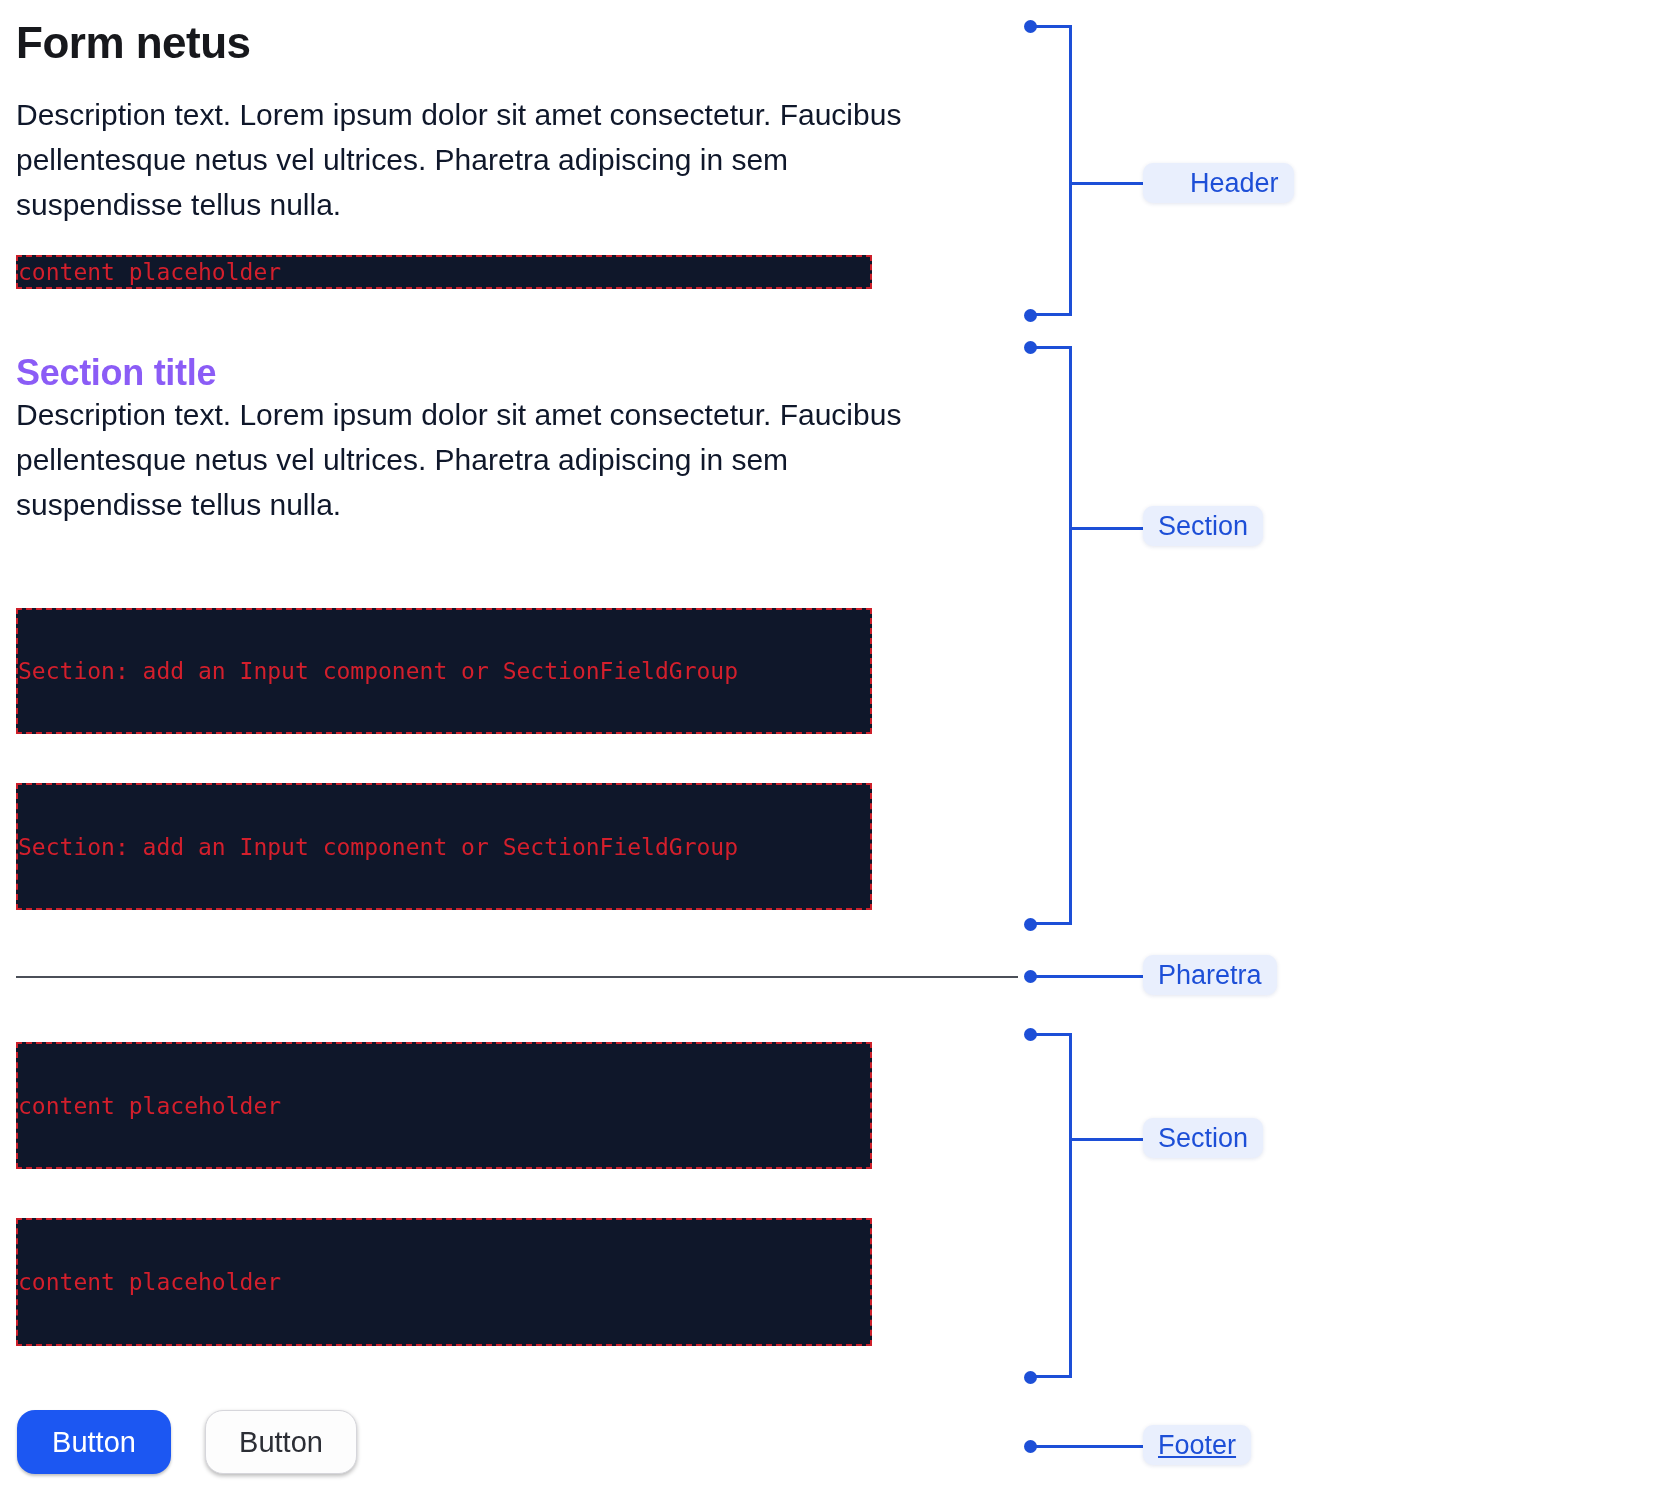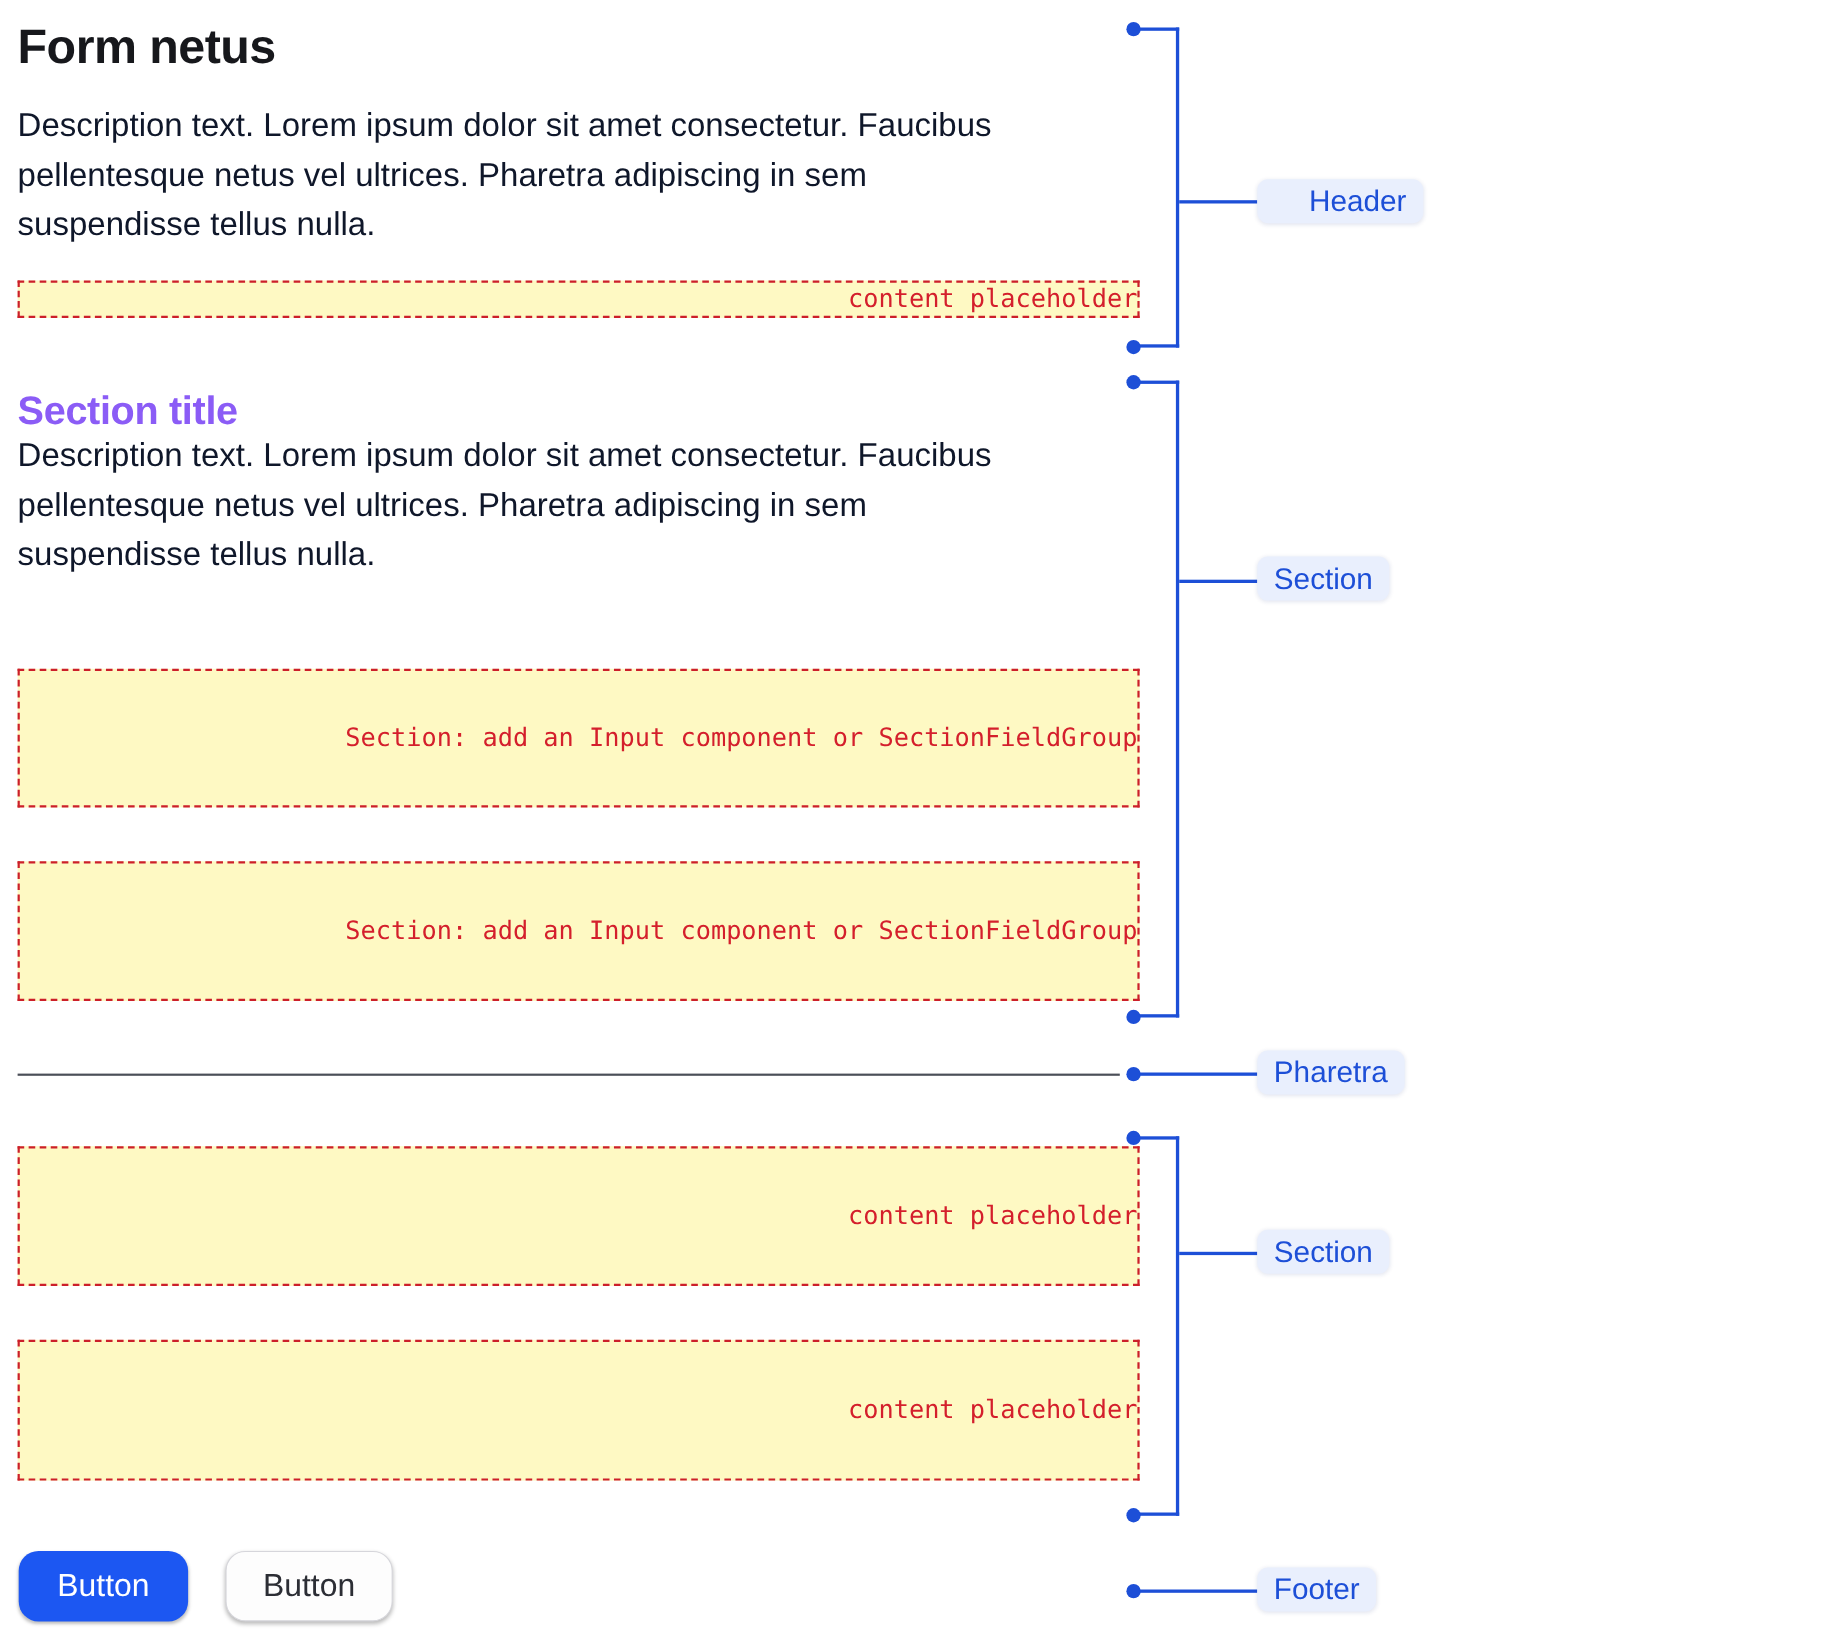--- a/index.html
+++ b/index.html
@@ -9,23 +9,23 @@
   
   .form-title{position:absolute;left:16px;top:18px;margin:0;font-size:44px;font-weight:700;
     letter-spacing:-0.5px;color:#17181c;}
   .desc{position:absolute;left:16px;width:905px;margin:0;font-size:30px;line-height:45px;
     color:#0f172a;}
   .desc-header{top:92px;}
   .section-title{position:absolute;left:16px;top:352px;margin:0;font-size:36px;font-weight:700;
     letter-spacing:-0.3px;color:#8b5cf6;}
   .desc-section{top:392px;}
 
-  .ph{position:absolute;left:16px;width:1020px;box-sizing:border-box;
-    background:#fef9c3;border:2px dashed #cc1f2a;
-    display:flex;align-items:center;justify-content:flex-end;
+  .ph{position:absolute;left:16px;width:856px;box-sizing:border-box;
+    background:#0f172a;border:2px dashed #cc1f2a;
+    display:flex;align-items:center;justify-content:flex-start;
     font-family:"DejaVu Sans Mono",monospace;font-size:23px;color:#d41f2c;}
   .ph-thin{top:255px;height:34px;}
   .ph-sec1{top:608px;height:126px;}
   .ph-sec2{top:783px;height:127px;}
   .ph-con1{top:1042px;height:127px;}
   .ph-con2{top:1218px;height:128px;}
 
   .separator{position:absolute;left:16px;top:976px;width:1002px;height:0;
     border-top:2px solid #4b4f58;}
 
@@ -109,15 +109,15 @@
   <div class="a-dot" style="left:1024px;top:1028px;"></div>
   <div class="a-line" style="left:1030px;top:1033px;width:42px;height:3px;"></div>
   <div class="a-line" style="left:1069px;top:1033px;width:3px;height:345px;"></div>
   <div class="a-line" style="left:1030px;top:1375px;width:42px;height:3px;"></div>
   <div class="a-dot" style="left:1024px;top:1371px;"></div>
   <div class="a-line" style="left:1072px;top:1138px;width:71px;height:3px;"></div>
   <div class="a-pill" style="left:1143px;top:1118px;">Section</div>
 
   <div class="a-dot" style="left:1024px;top:1440px;"></div>
   <div class="a-line" style="left:1036px;top:1445px;width:107px;height:3px;"></div>
-  <div class="a-pill" style="left:1143px;top:1425px;">Footer</div>
+  <div class="a-pill" style="left:1143px;top:1425px;text-decoration:underline;">Footer</div>
 
 </div>
 
 </body></html>

